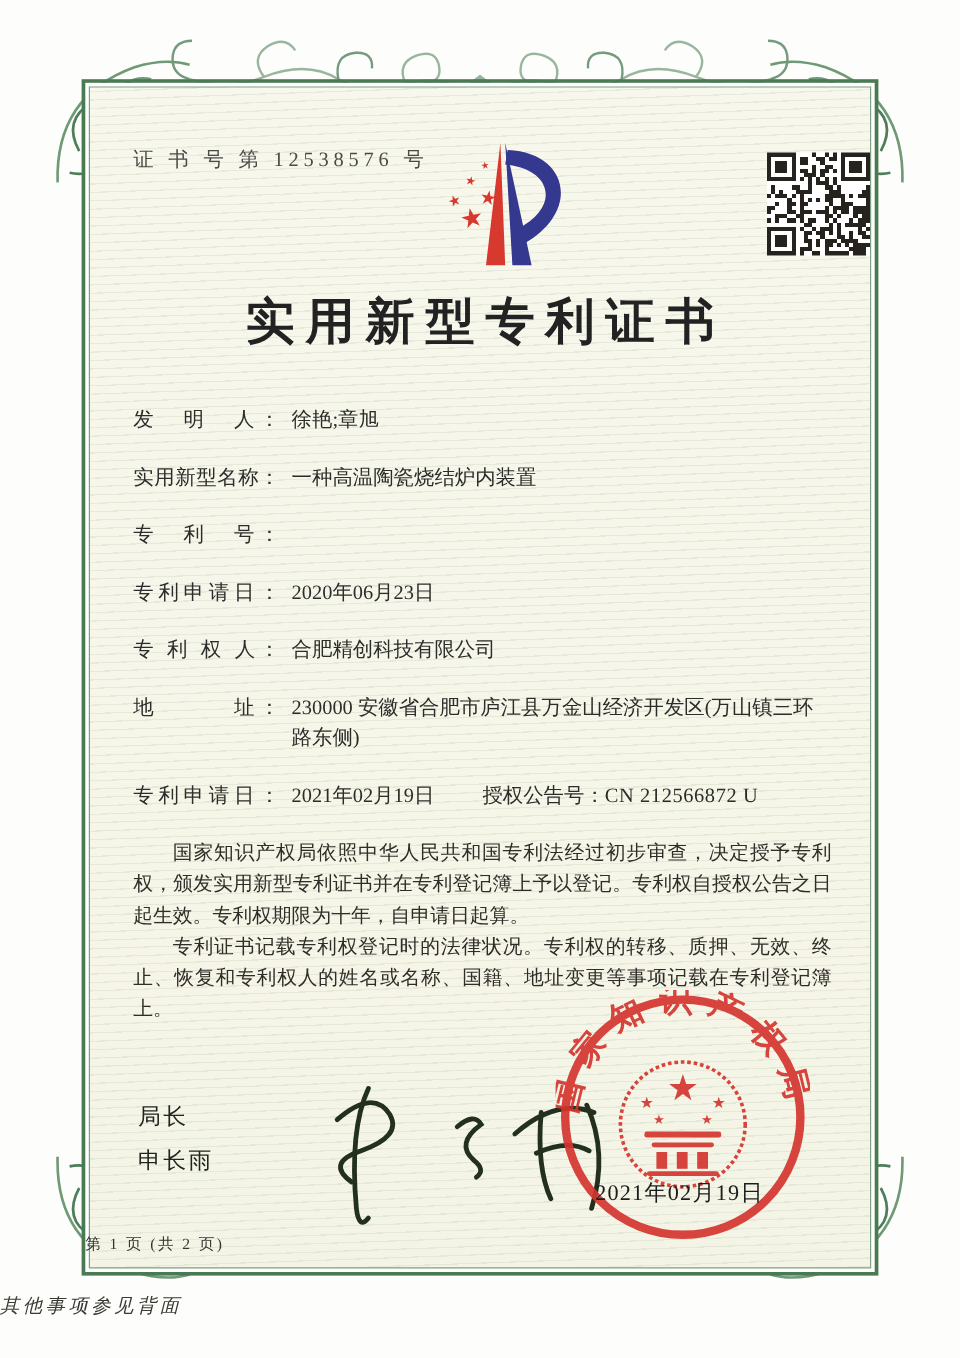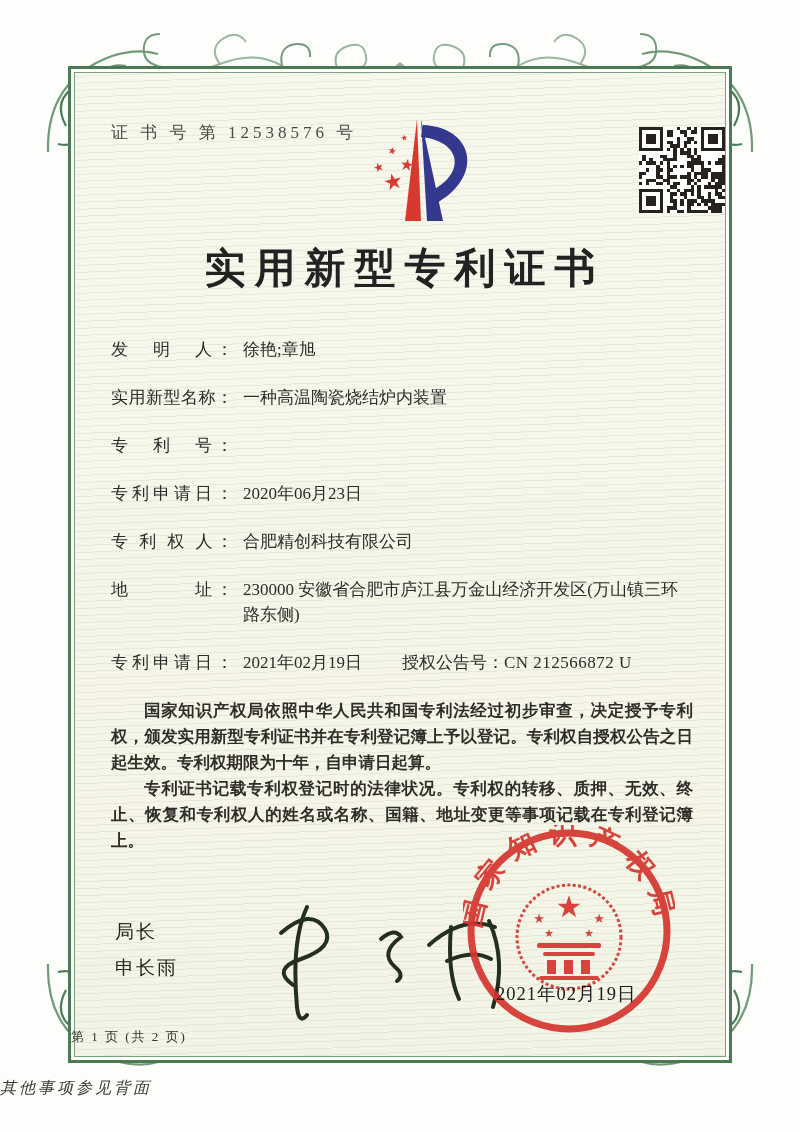--- a/index.html
+++ b/index.html
@@ -50,21 +50,21 @@
 
   .field-row{display:flex;align-items:flex-start;margin-bottom:23px;
     font-size:17px;color:#2c2c2a;line-height:25px;}
   .field-label{display:inline-block;width:122px;flex:none;
     text-align:justify;text-align-last:justify;}
   .field-value{margin-left:10px;flex:1 1 auto;max-width:470px;}
   .field-pair2{display:flex;margin-left:40px;text-align:center;}
   .mono-ish{letter-spacing:0.5px;}
 
   .paras{margin-top:6px;color:#2f2d28;font-size:16.5px;line-height:26px;}
-  .paras p{margin:0;text-indent:2em;text-align:justify;font-weight:bold;}
+  .paras p{margin:0;text-indent:2em;text-align:justify;}
 
   
   .sign-block{position:absolute;left:44px;top:845px;font-size:19px;color:#22251f;
     font-family:"Liberation Sans","DejaVu Sans",sans-serif;line-height:36px;letter-spacing:2px;}
   .signature{position:absolute;left:140px;top:800px;width:320px;height:190px;}
 
   .seal{position:absolute;left:392px;top:756px;width:212px;height:212px;opacity:0.92;}
   .seal-date{position:absolute;left:425px;top:912px;font-size:18.5px;color:#1c1c1c;
     letter-spacing:1px;}
 

